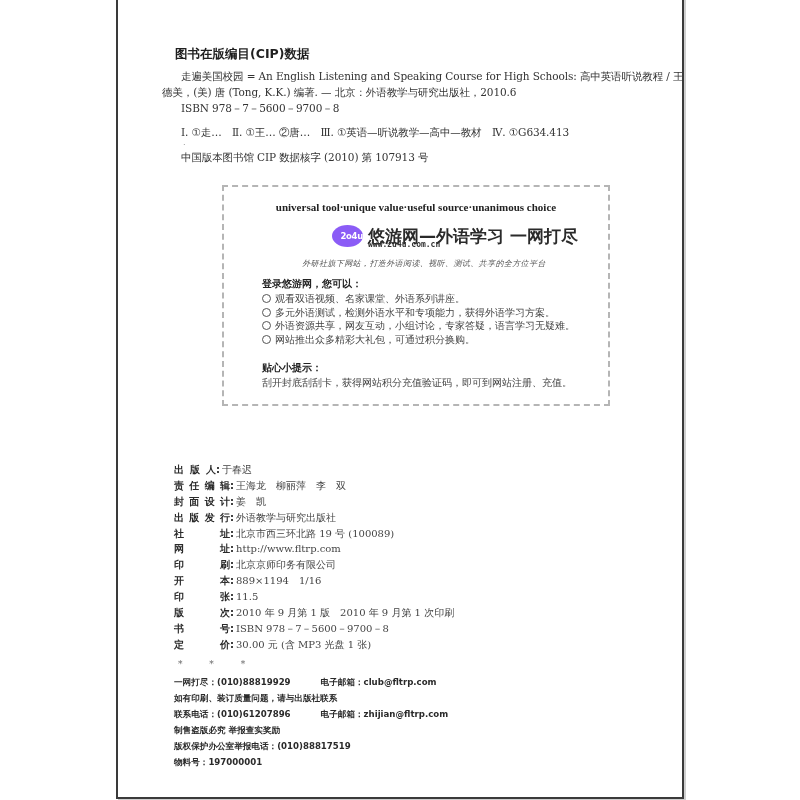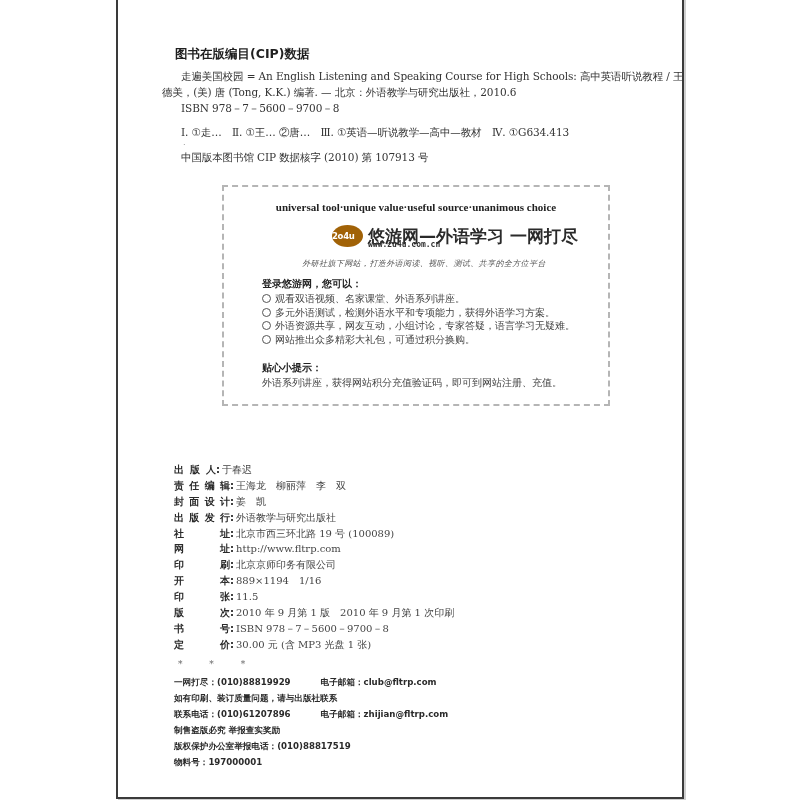--- a/index.html
+++ b/index.html
@@ -61,27 +61,27 @@
       font-family: "Liberation Serif", "DejaVu Serif", serif;
       font-weight: bold;
       font-size: 11px;
       color: #222;
     }
     .logo {
       position: absolute;
       left: 108px; top: 38px;
       width: 31px; height: 22px;
       border-radius: 50%;
-      background: #a16207;
+      background: #8b5cf6;
       color: #fff;
       font-family: "DejaVu Sans", sans-serif;
       font-weight: bold;
       font-size: 8.5px;
       line-height: 22px;
-      text-align: left;
+      text-align: right;
       letter-spacing: -0.3px;
     }
     .brand-name {
       position: absolute;
       left: 144px; top: 38px;
       font-family: "DejaVu Sans", sans-serif;
       font-weight: bold;
       font-size: 17px;
       color: #2a2a2a;
     }
@@ -213,21 +213,21 @@
     <div class="brand-url">www.2u4u.com.cn</div>
     <div class="tagline">外研社旗下网站，打造外语阅读、视听、测试、共享的全方位平台</div>
     <div class="benefits-title">登录悠游网，您可以：</div>
     <ul class="benefits">
       <li><span class="circle"></span><span>观看双语视频、名家课堂、外语系列讲座。</span></li>
       <li><span class="circle"></span><span>多元外语测试，检测外语水平和专项能力，获得外语学习方案。</span></li>
       <li><span class="circle"></span><span>外语资源共享，网友互动，小组讨论，专家答疑，语言学习无疑难。</span></li>
       <li><span class="circle"></span><span>网站推出众多精彩大礼包，可通过积分换购。</span></li>
     </ul>
     <div class="tips-title">贴心小提示：</div>
-    <div class="tips-text">外语系列讲座，获得网站积分充值验证码，即可到网站注册、充值。</div>
+    <div class="tips-text">刮开封底刮刮卡，获得网站积分充值验证码，即可到网站注册、充值。</div>
   </div>
 
   <div class="colophon">
     <div class="col-row">
       <div class="col-label" style="width:42px;margin-right:0">
           <span>出</span>
           <span>版</span>
           <span>人</span>
         </div>
       <span class="col-colon">:</span>

